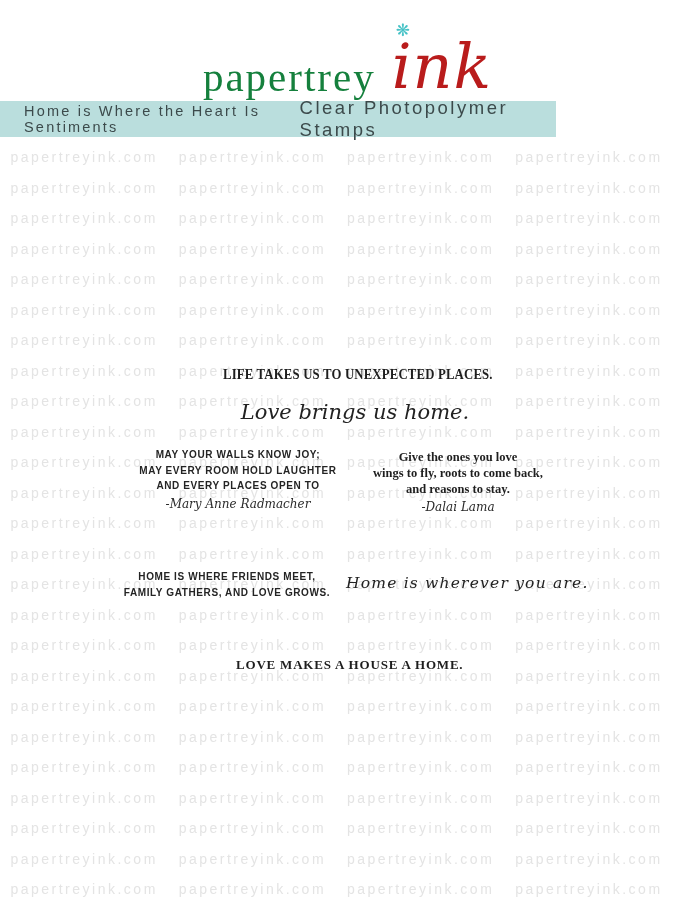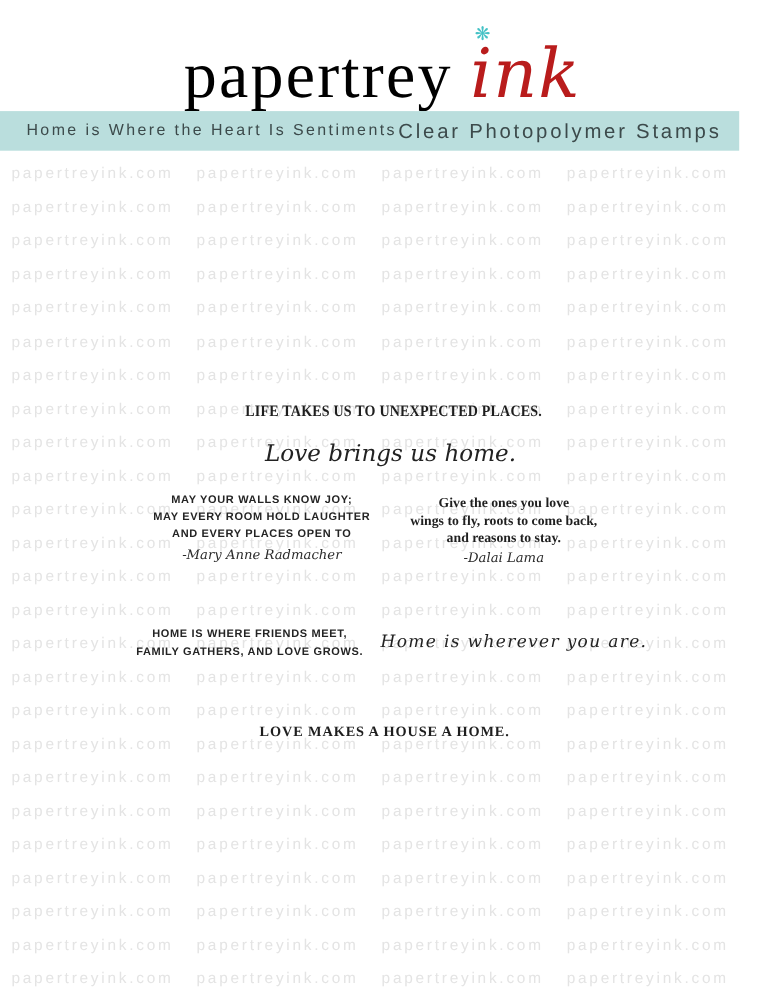--- a/index.html
+++ b/index.html
@@ -10,38 +10,38 @@
     overflow:hidden;
     font-family:"Liberation Sans",sans-serif;
   }
   
   .logo{
     position:absolute;top:10px;left:0;width:695px;height:88px;
     display:flex;align-items:flex-end;justify-content:center;
   }
   .logo-word{
     font-family:"Liberation Serif",serif;
-    font-size:60px;line-height:1;
-    color:#000000;letter-spacing:2px;
+    font-size:41px;line-height:1;
+    color:#15803d;letter-spacing:2px;
   }
   .logo-ink-wrap{position:relative;margin-left:16px;}
   .logo-ink{
     font-family:"DejaVu Serif",serif;
     font-style:italic;
     font-size:62px;line-height:1;
     color:#b91c1c;letter-spacing:1px;
   }
   .logo-flower{
     position:absolute;top:-14px;left:4px;
     font-size:17px;line-height:1;
     color:#45c2c6;font-style:normal;
   }
   
   .banner{
-    position:absolute;top:101px;left:0;width:672px;height:36px;
+    position:absolute;top:101px;left:0;width:556px;height:36px;
     background:#badedd;
     display:flex;align-items:center;justify-content:space-between;
     box-sizing:border-box;padding:0 16px 0 24px;
     z-index:2;
   }
   .banner-left{
     font-size:14.5px;letter-spacing:2.2px;color:#3c4a4b;font-weight:500;
   }
   .banner-right{
     font-size:18.5px;letter-spacing:2.5px;color:#3c4a4b;font-weight:500;

